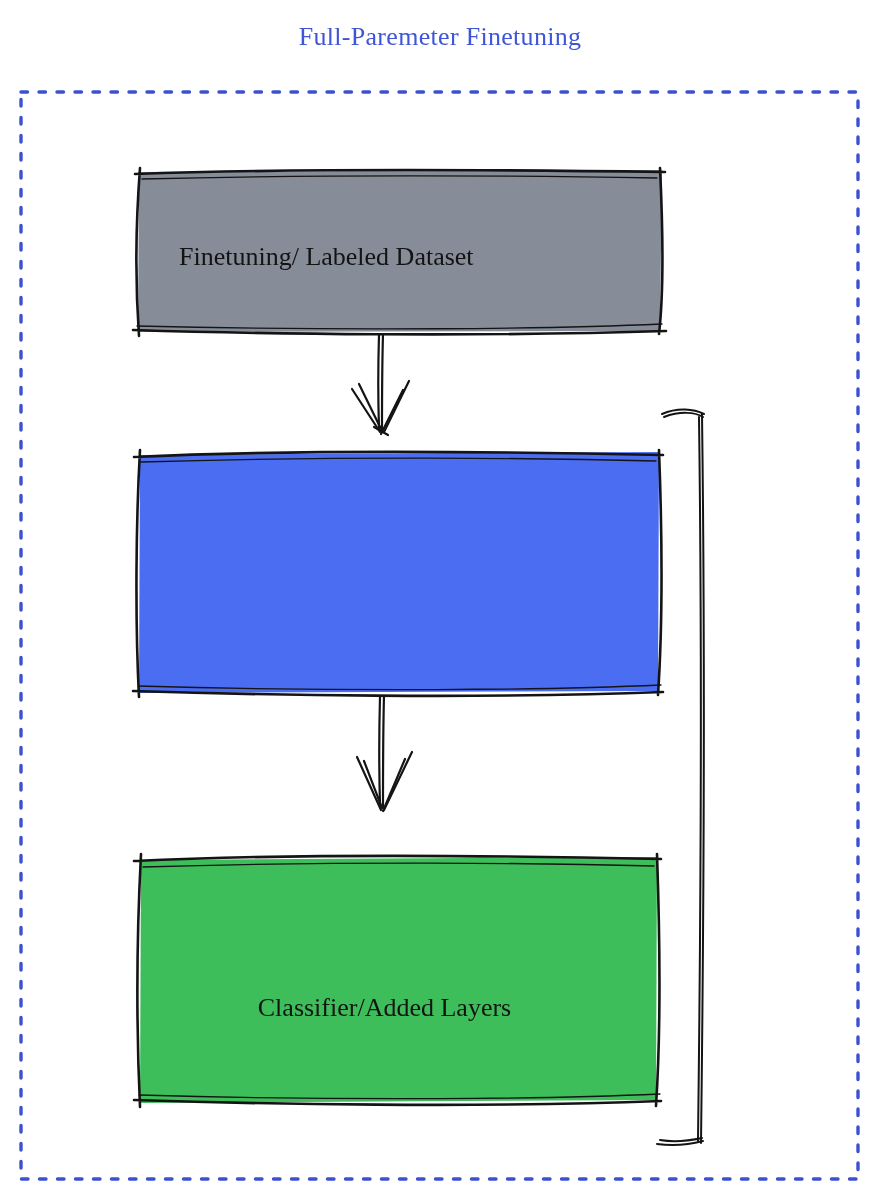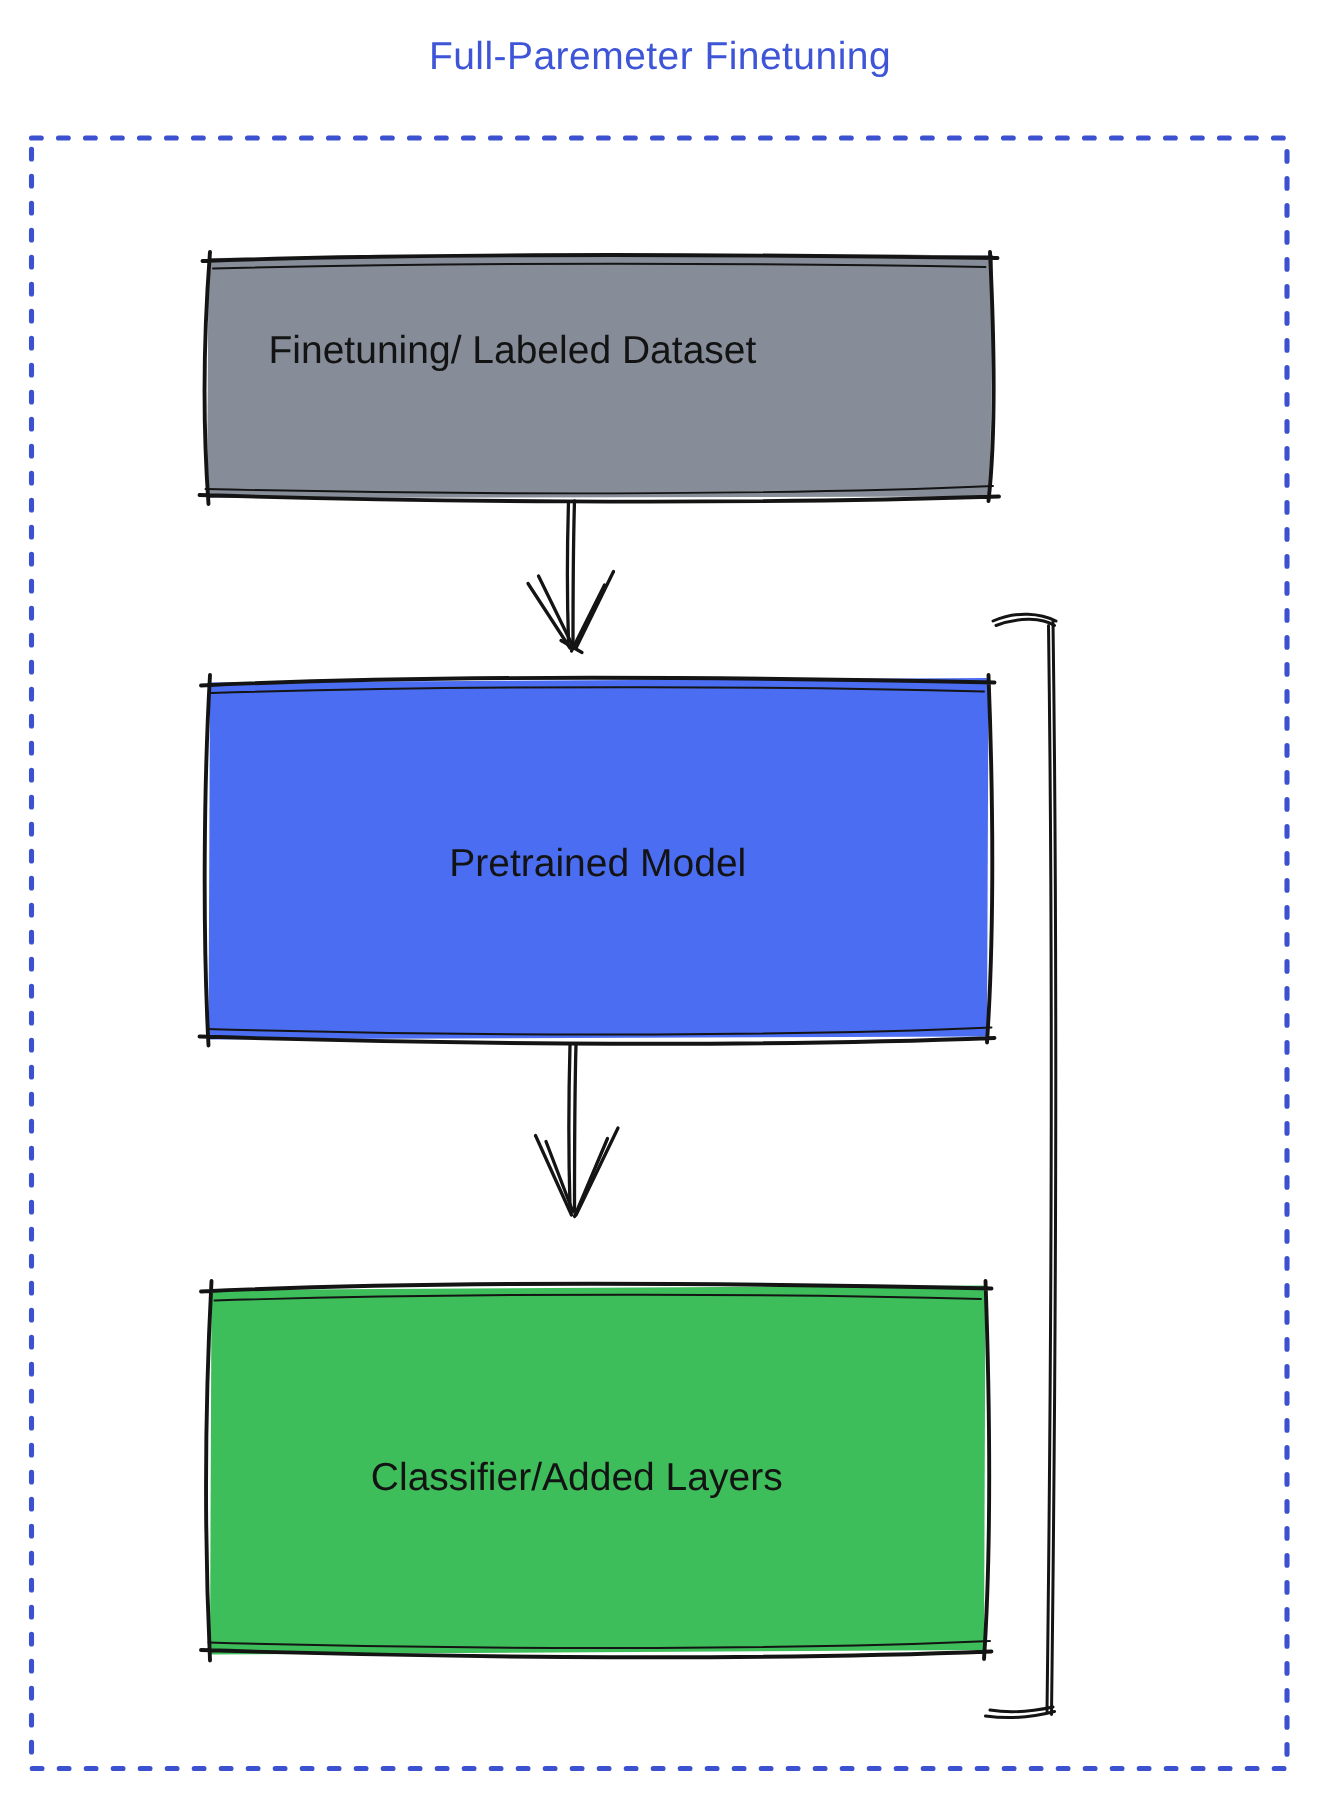--- a/index.html
+++ b/index.html
@@ -8,20 +8,21 @@
     background: #ffffff;
     width: 880px;
     height: 1200px;
     font-family: "Liberation Sans", sans-serif;
     overflow: hidden;
   }
   .stage {
     position: relative;
     width: 880px;
     height: 1200px;
+    font-family: Liberation Serif, serif;
   }
   .stage > svg {
     position: absolute;
     left: 0;
     top: 0;
   }
   .title {
     position: absolute;
     left: 0;
     top: 22px;
@@ -29,20 +30,21 @@
     text-align: center;
     font-size: 26px;
     letter-spacing: 0.3px;
     font-weight: 500;
   }
   .node-label {
     position: absolute;
     font-size: 26px;
     color: #131313;
     white-space: nowrap;
+    margin-top: 24px;
   }
   .label-dataset {
     left: 179px;
     top: 218px;
   }
   .label-pretrained {
     left: 137px;
     width: 523px;
     top: 560px;
     text-align: center;
@@ -132,18 +134,17 @@
         <path d="M703,1141 C688,1145 672,1146 657,1144"></path>
         <path d="M702,1138 C688,1141 672,1142 660,1140"></path>
       </g>
     </g>
   </svg>
 
   <div class="title" style="color: rgb(62, 85, 215);">Full-Paremeter Finetuning</div>
 
   <div class="node-label label-dataset">Finetuning/ Labeled Dataset</div>
 
-  <div class="node-label label-pretrained">Pretrained Model</div>
 
   <div class="node-label label-classifier">Classifier/Added Layers</div>
 
 
 </div>
 
 </body></html>

